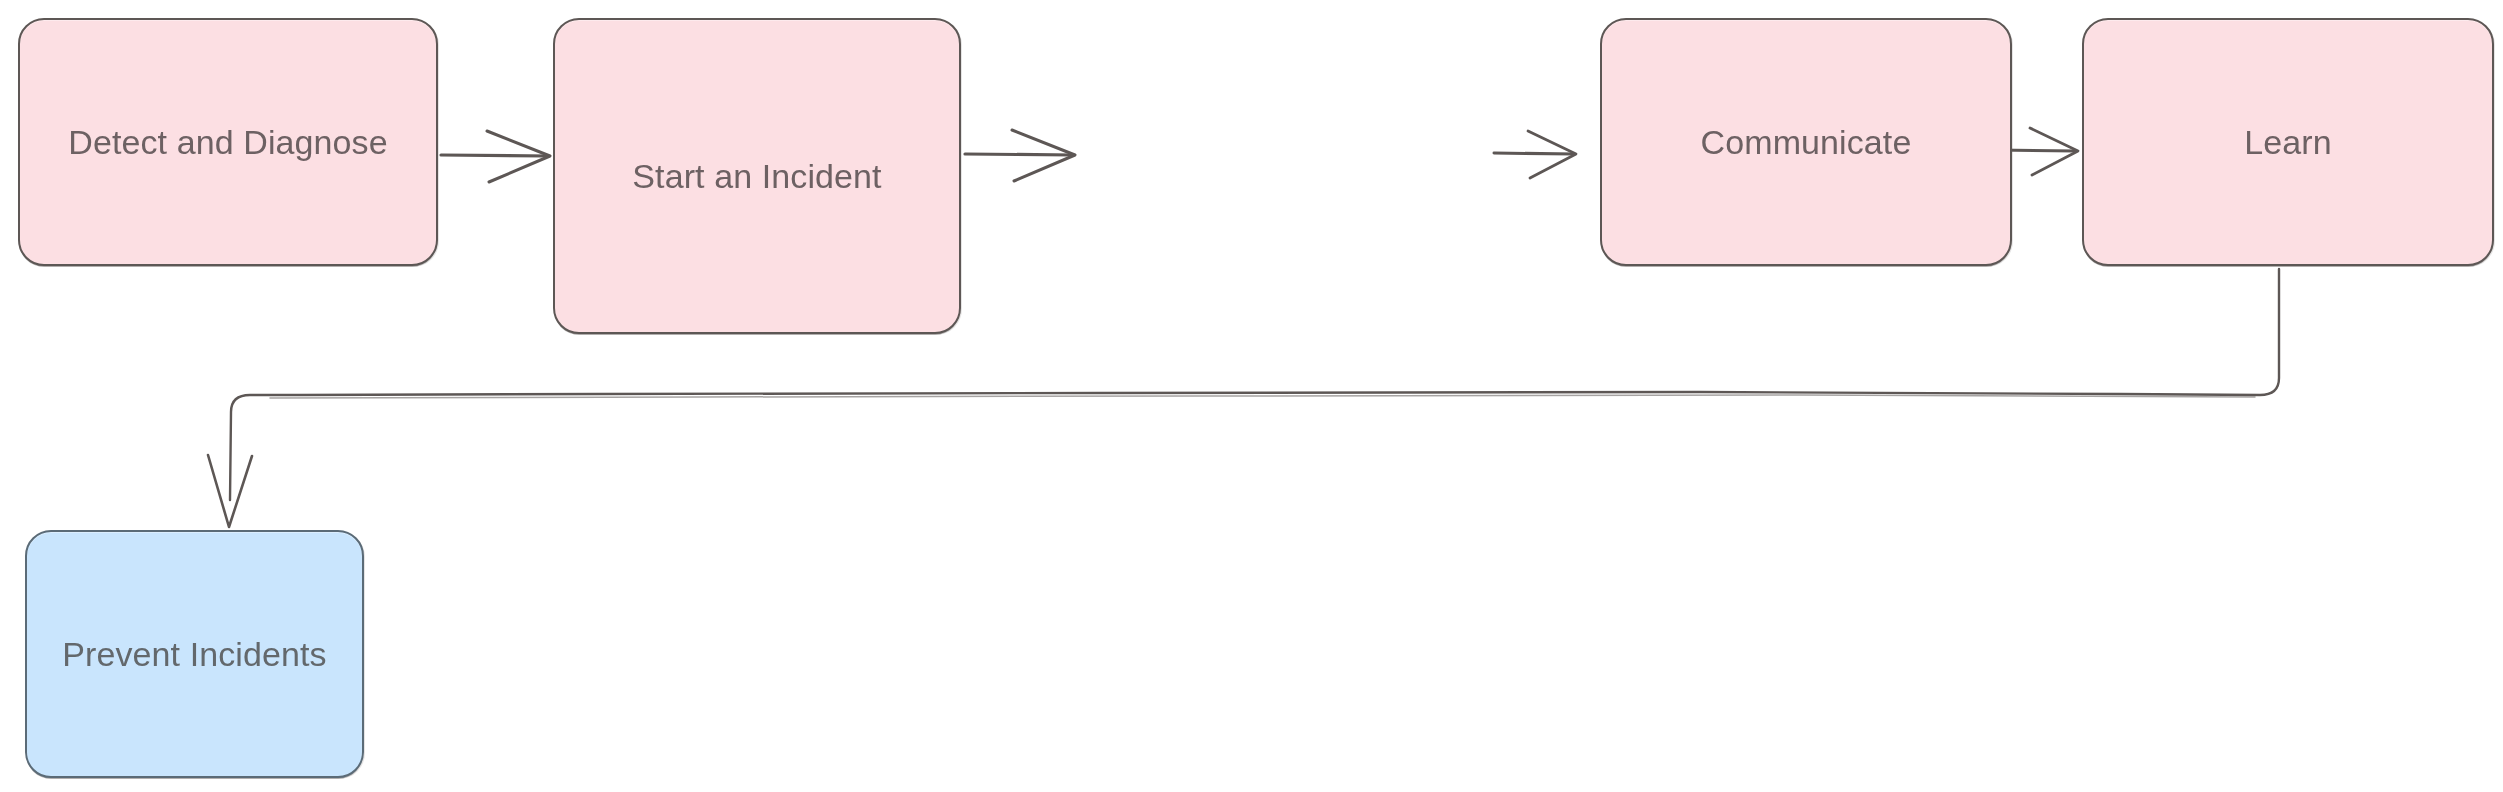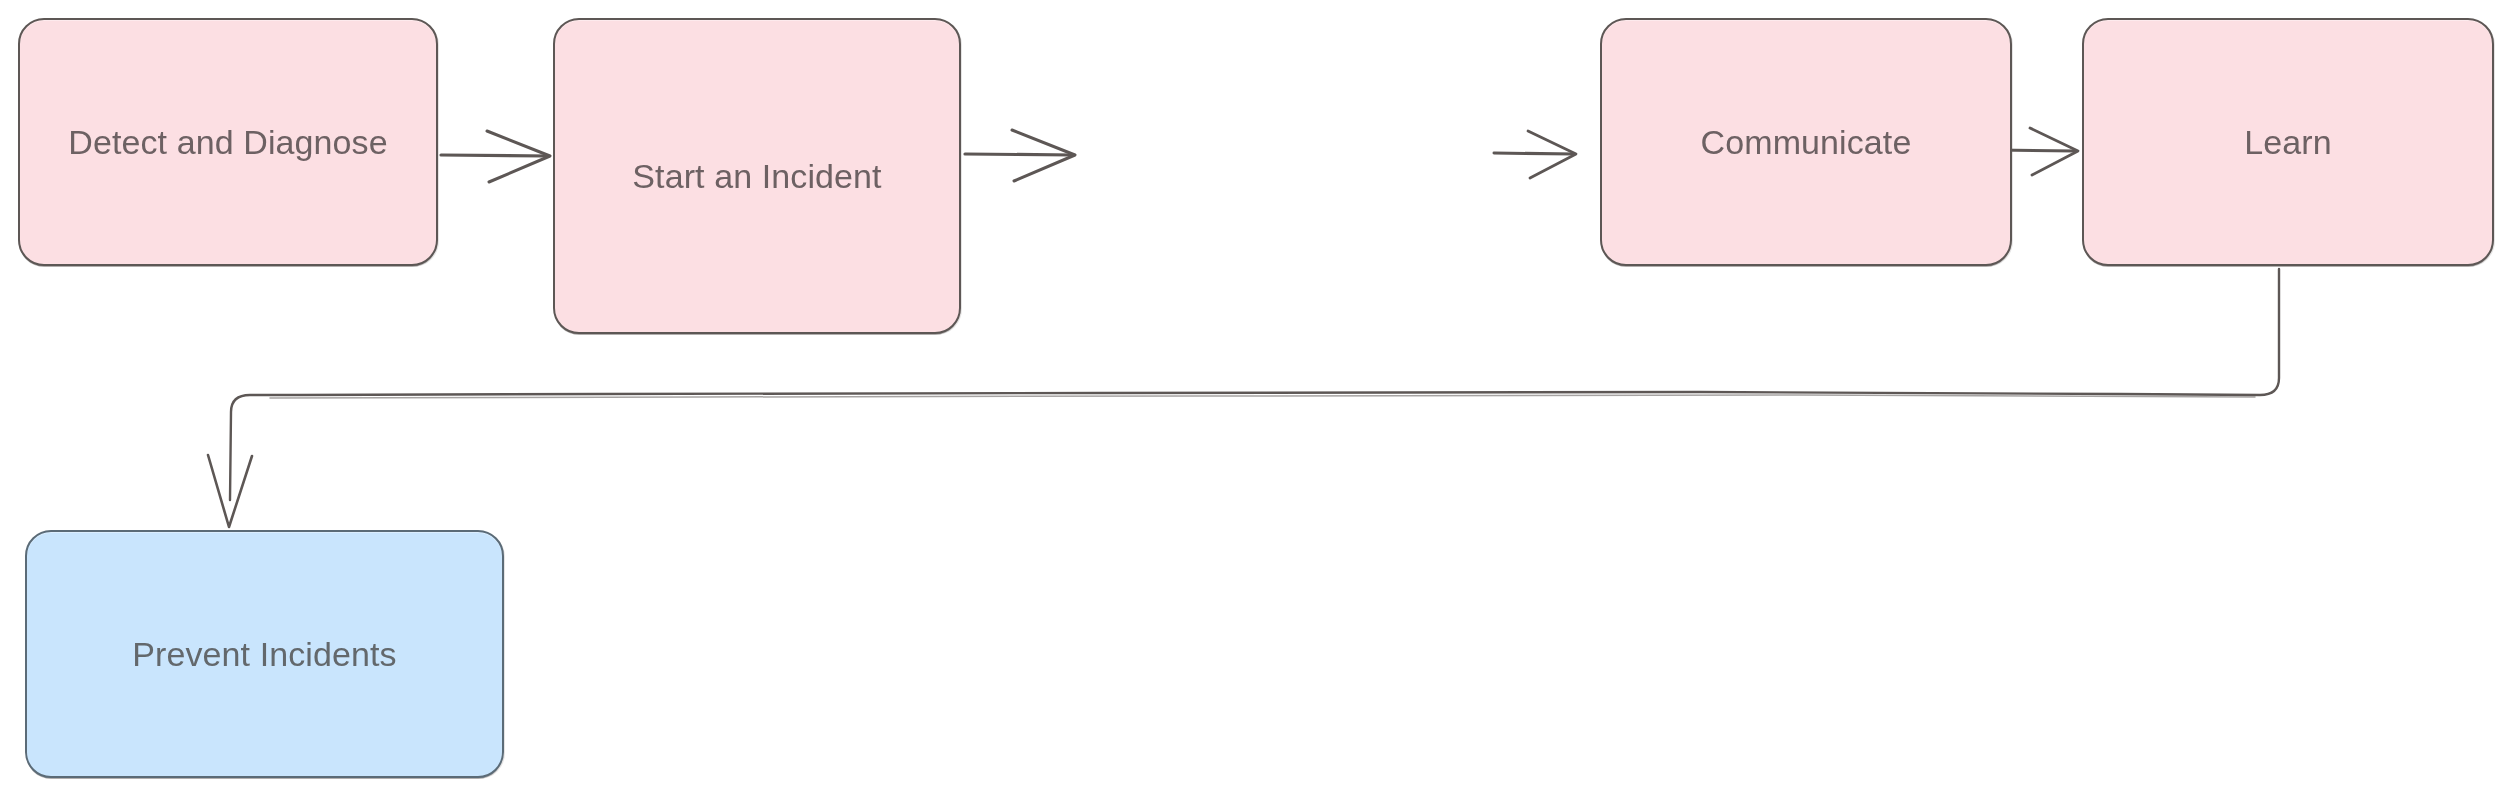--- a/index.html
+++ b/index.html
@@ -119,17 +119,17 @@
 
 
   <div class="node node-pink" style="left:1600px; top:18px; width:412px; height:248px;">
     <span class="node-label">Communicate</span>
   </div>
 
   <div class="node node-pink" style="left:2082px; top:18px; width:412px; height:248px;text-align:center;">
     <span class="node-label">Learn</span>
   </div>
 
-  <div class="node node-blue" style="left:25px; top:530px; width:479px; height:248px;">
+  <div class="node node-blue" style="left:25px; top:530px; width:339px; height:248px;">
     <span class="node-label">Prevent Incidents</span>
   </div>
 
 </div>
 
 </body></html>

